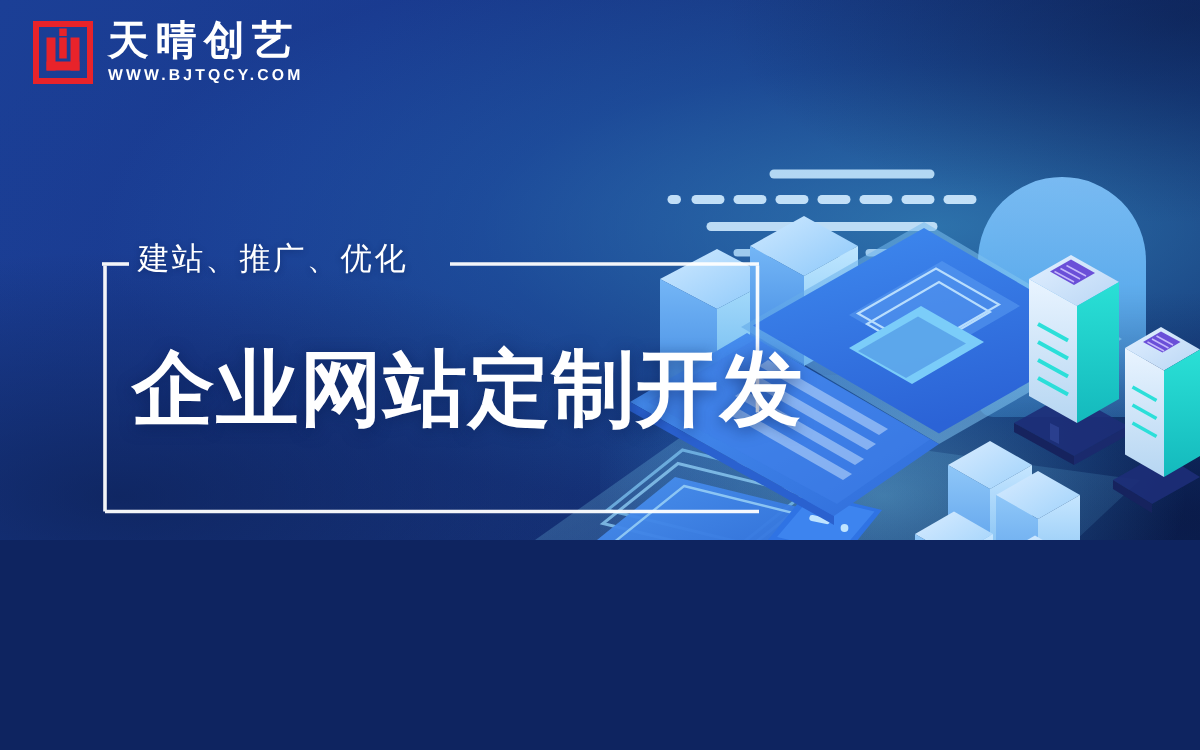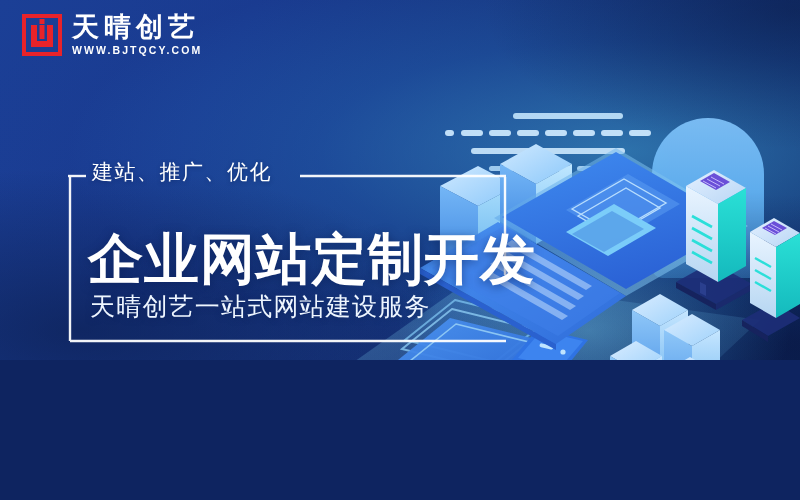--- a/index.html
+++ b/index.html
@@ -390,15 +390,14 @@
       <rect x="17.5" y="5" width="5" height="5" fill="#e8232a"></rect>
     </svg>
     <div class="logo-txt">
       <div class="logo-cn">天晴创艺</div>
       <div class="logo-url">WWW.BJTQCY.COM</div>
     </div>
   </div>
 
   <div class="eyebrow">建站、推广、优化</div>
   <div class="headline">企业网站定制开发</div>
-  <div class="subline">天晴创艺一站式网站建设服务</div>
 
 </div>
 
 </body></html>

